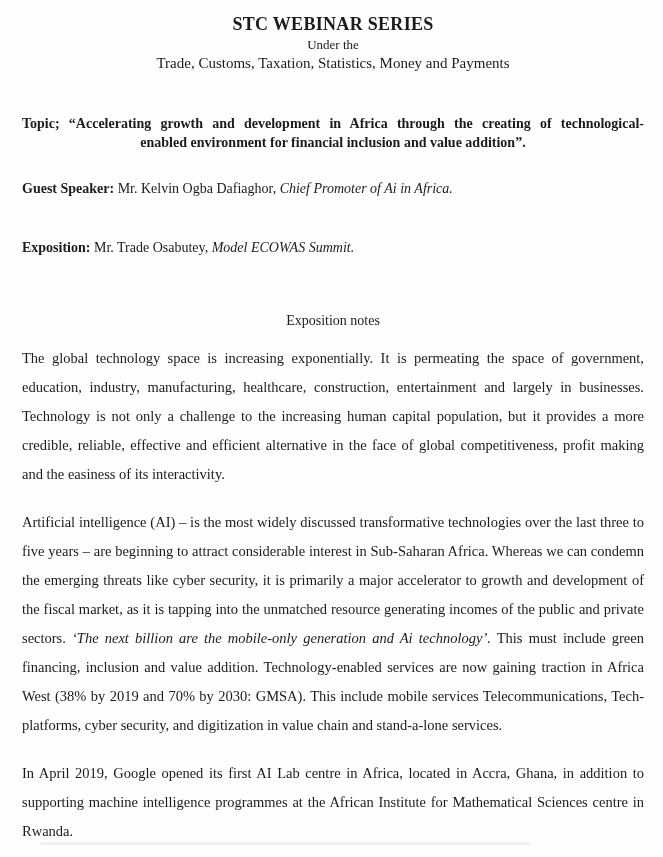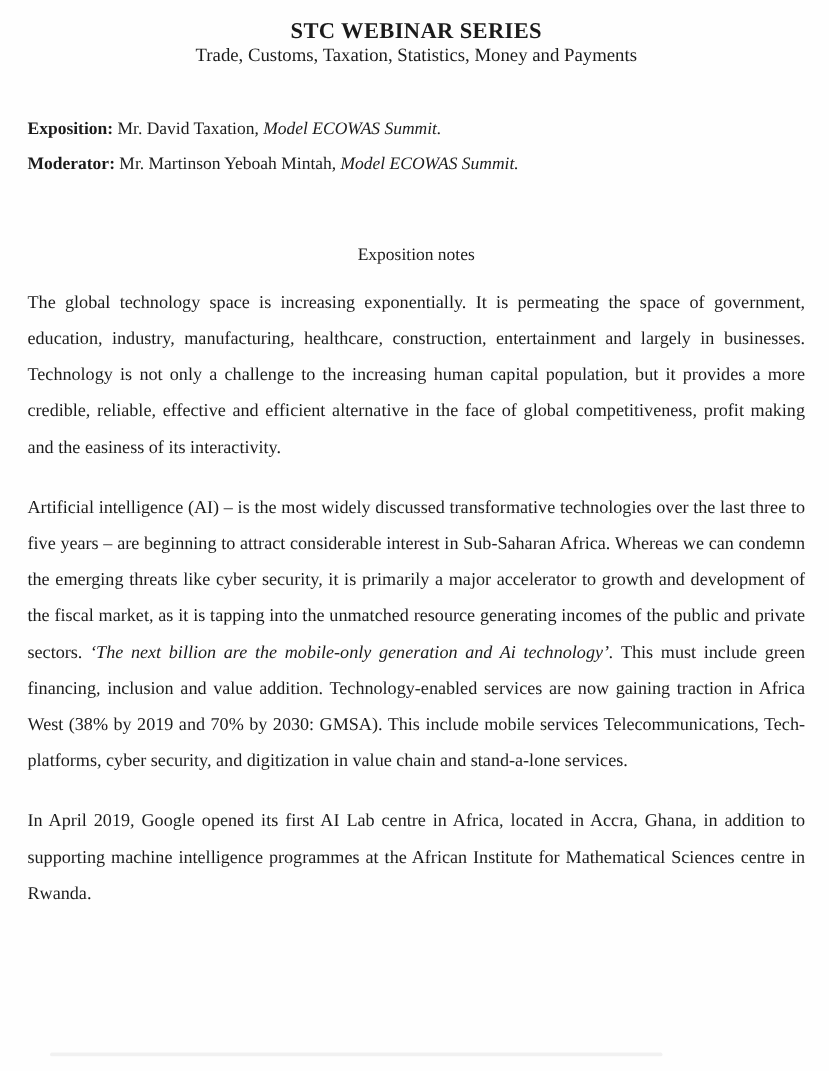--- a/index.html
+++ b/index.html
@@ -86,27 +86,32 @@
     background: #f1f1f1;
     border-radius: 2px;
   }
 </style>
 </head>
 <body>
 
 <div class="page">
 
   <h1 class="doc-title">STC WEBINAR SERIES</h1>
+  <p class="doc-subtitle">Under the</p>
   <p class="doc-committee">Trade, Customs, Taxation, Statistics, Money and Payments</p>
 
+  <div class="topic-block">
+    <p class="topic-line1"><span>Topic;</span> <span>“Accelerating growth and development in Africa through the creating of technological-</span></p>
+    <p class="topic-line2">enabled environment for financial inclusion and value addition”.</p>
+  </div>
 
+  <p class="meta-line meta-speaker"><span class="bold">Guest Speaker:</span> <span>Mr. Kelvin Ogba Dafiaghor,</span> <span class="italic">Chief Promoter of Ai in Africa.</span></p>
 
-  <p class="meta-line meta-chair"><span class="bold">Exposition:</span> <span>Mr. David Taxation,</span> <span class="italic">Model ECOWAS Summit.</span></p>
+  <p class="meta-line meta-chair"><span class="bold">Exposition:</span> <span>Mr. Trade Osabutey,</span> <span class="italic">Model ECOWAS Summit.</span></p>
 
-  <p class="meta-line meta-moderator"><span class="bold">Moderator:</span> <span>Mr. Martinson Yeboah Mintah,</span> <span class="italic">Model ECOWAS Summit.</span></p>
 
   <h2 class="section-heading">Exposition notes</h2>
 
   <p class="body-para first">The global technology space is increasing exponentially. It is permeating the space of government, education, industry, manufacturing, healthcare, construction, entertainment and largely in businesses. Technology is not only a challenge to the increasing human capital population, but it provides a more credible, reliable, effective and efficient alternative in the face of global competitiveness, profit making and the easiness of its interactivity.</p>
 
   <p class="body-para"><span>Artificial intelligence (AI) – is the most widely discussed transformative technologies over the last three to five years – are beginning to attract considerable interest in Sub-Saharan Africa. Whereas we can condemn the emerging threats like cyber security, it is primarily a major accelerator to growth and development of the fiscal market, as it is tapping into the unmatched resource generating incomes of the public and private sectors. </span><span class="italic">‘The next billion are the mobile-only generation and Ai technology’.</span><span> This must include green financing, inclusion and value addition. Technology-enabled services are now gaining traction in Africa West (38% by 2019 and 70% by 2030: GMSA). This include mobile services Telecommunications, Tech-platforms, cyber security, and digitization in value chain and stand-a-lone services.</span></p>
 
   <p class="body-para">In April 2019, Google opened its first AI Lab centre in Africa, located in Accra, Ghana, in addition to supporting machine intelligence programmes at the African Institute for Mathematical Sciences centre in Rwanda.</p>
 
   <div class="scan-artifact"></div>

